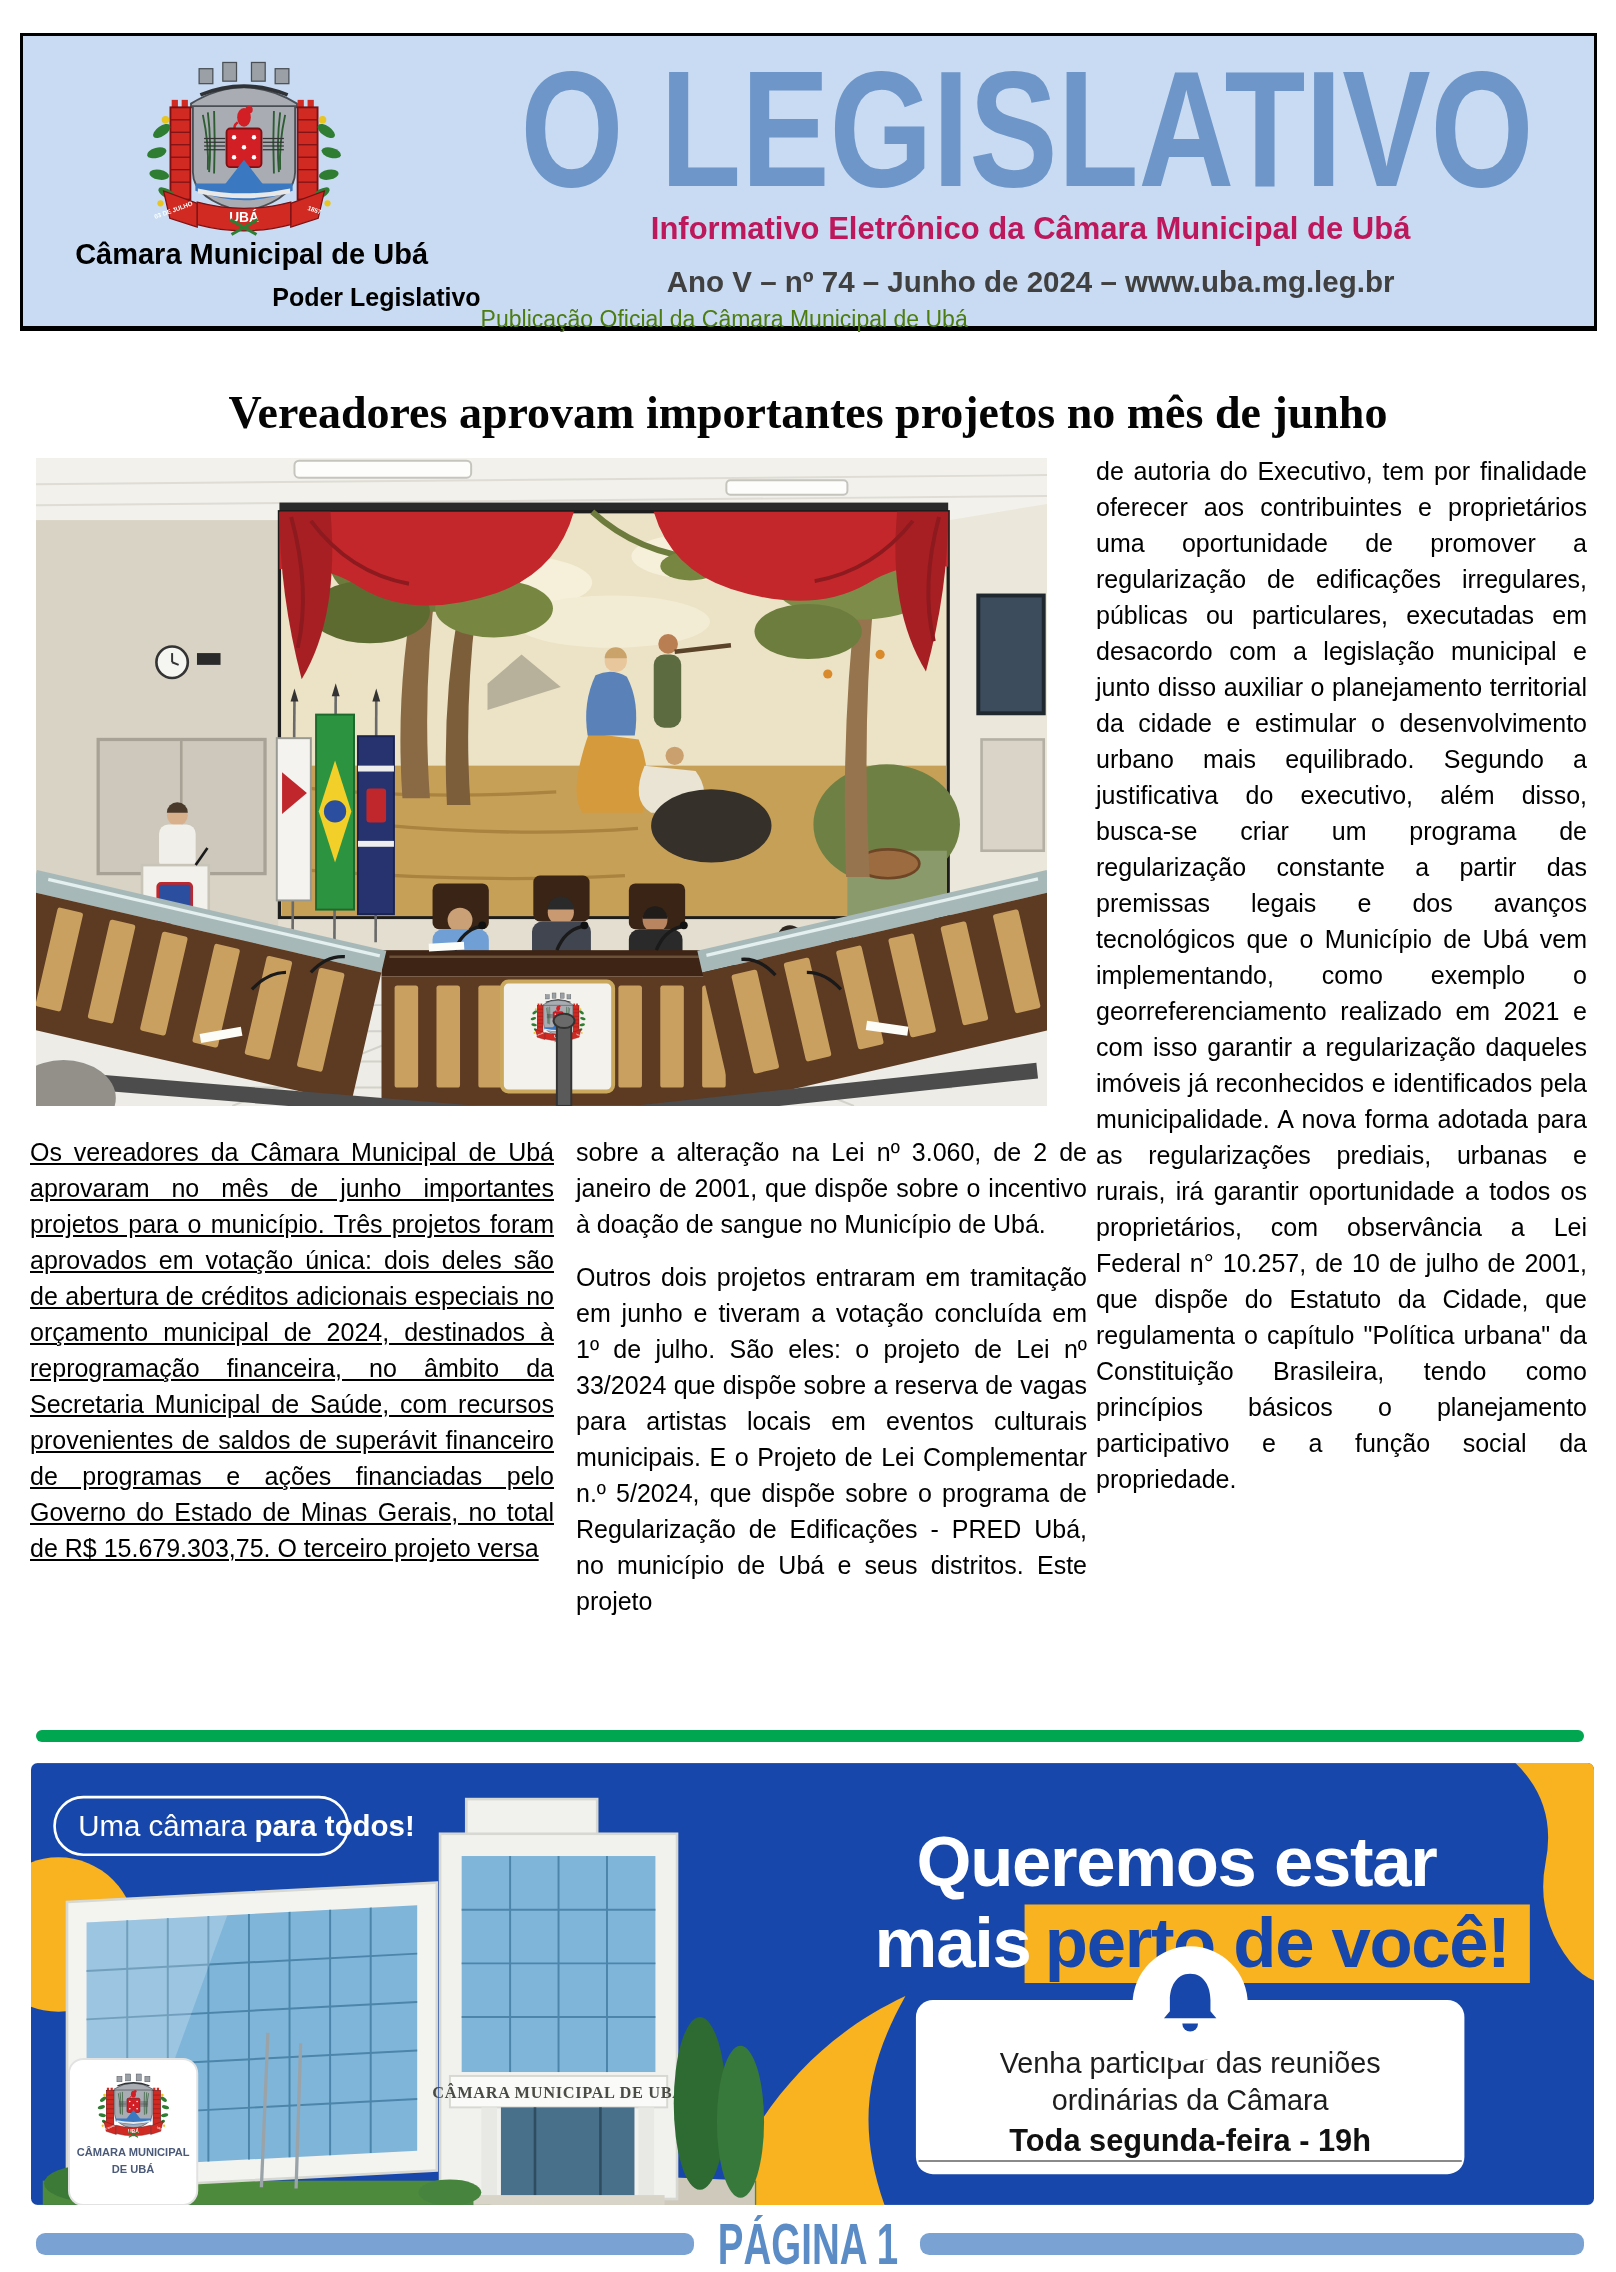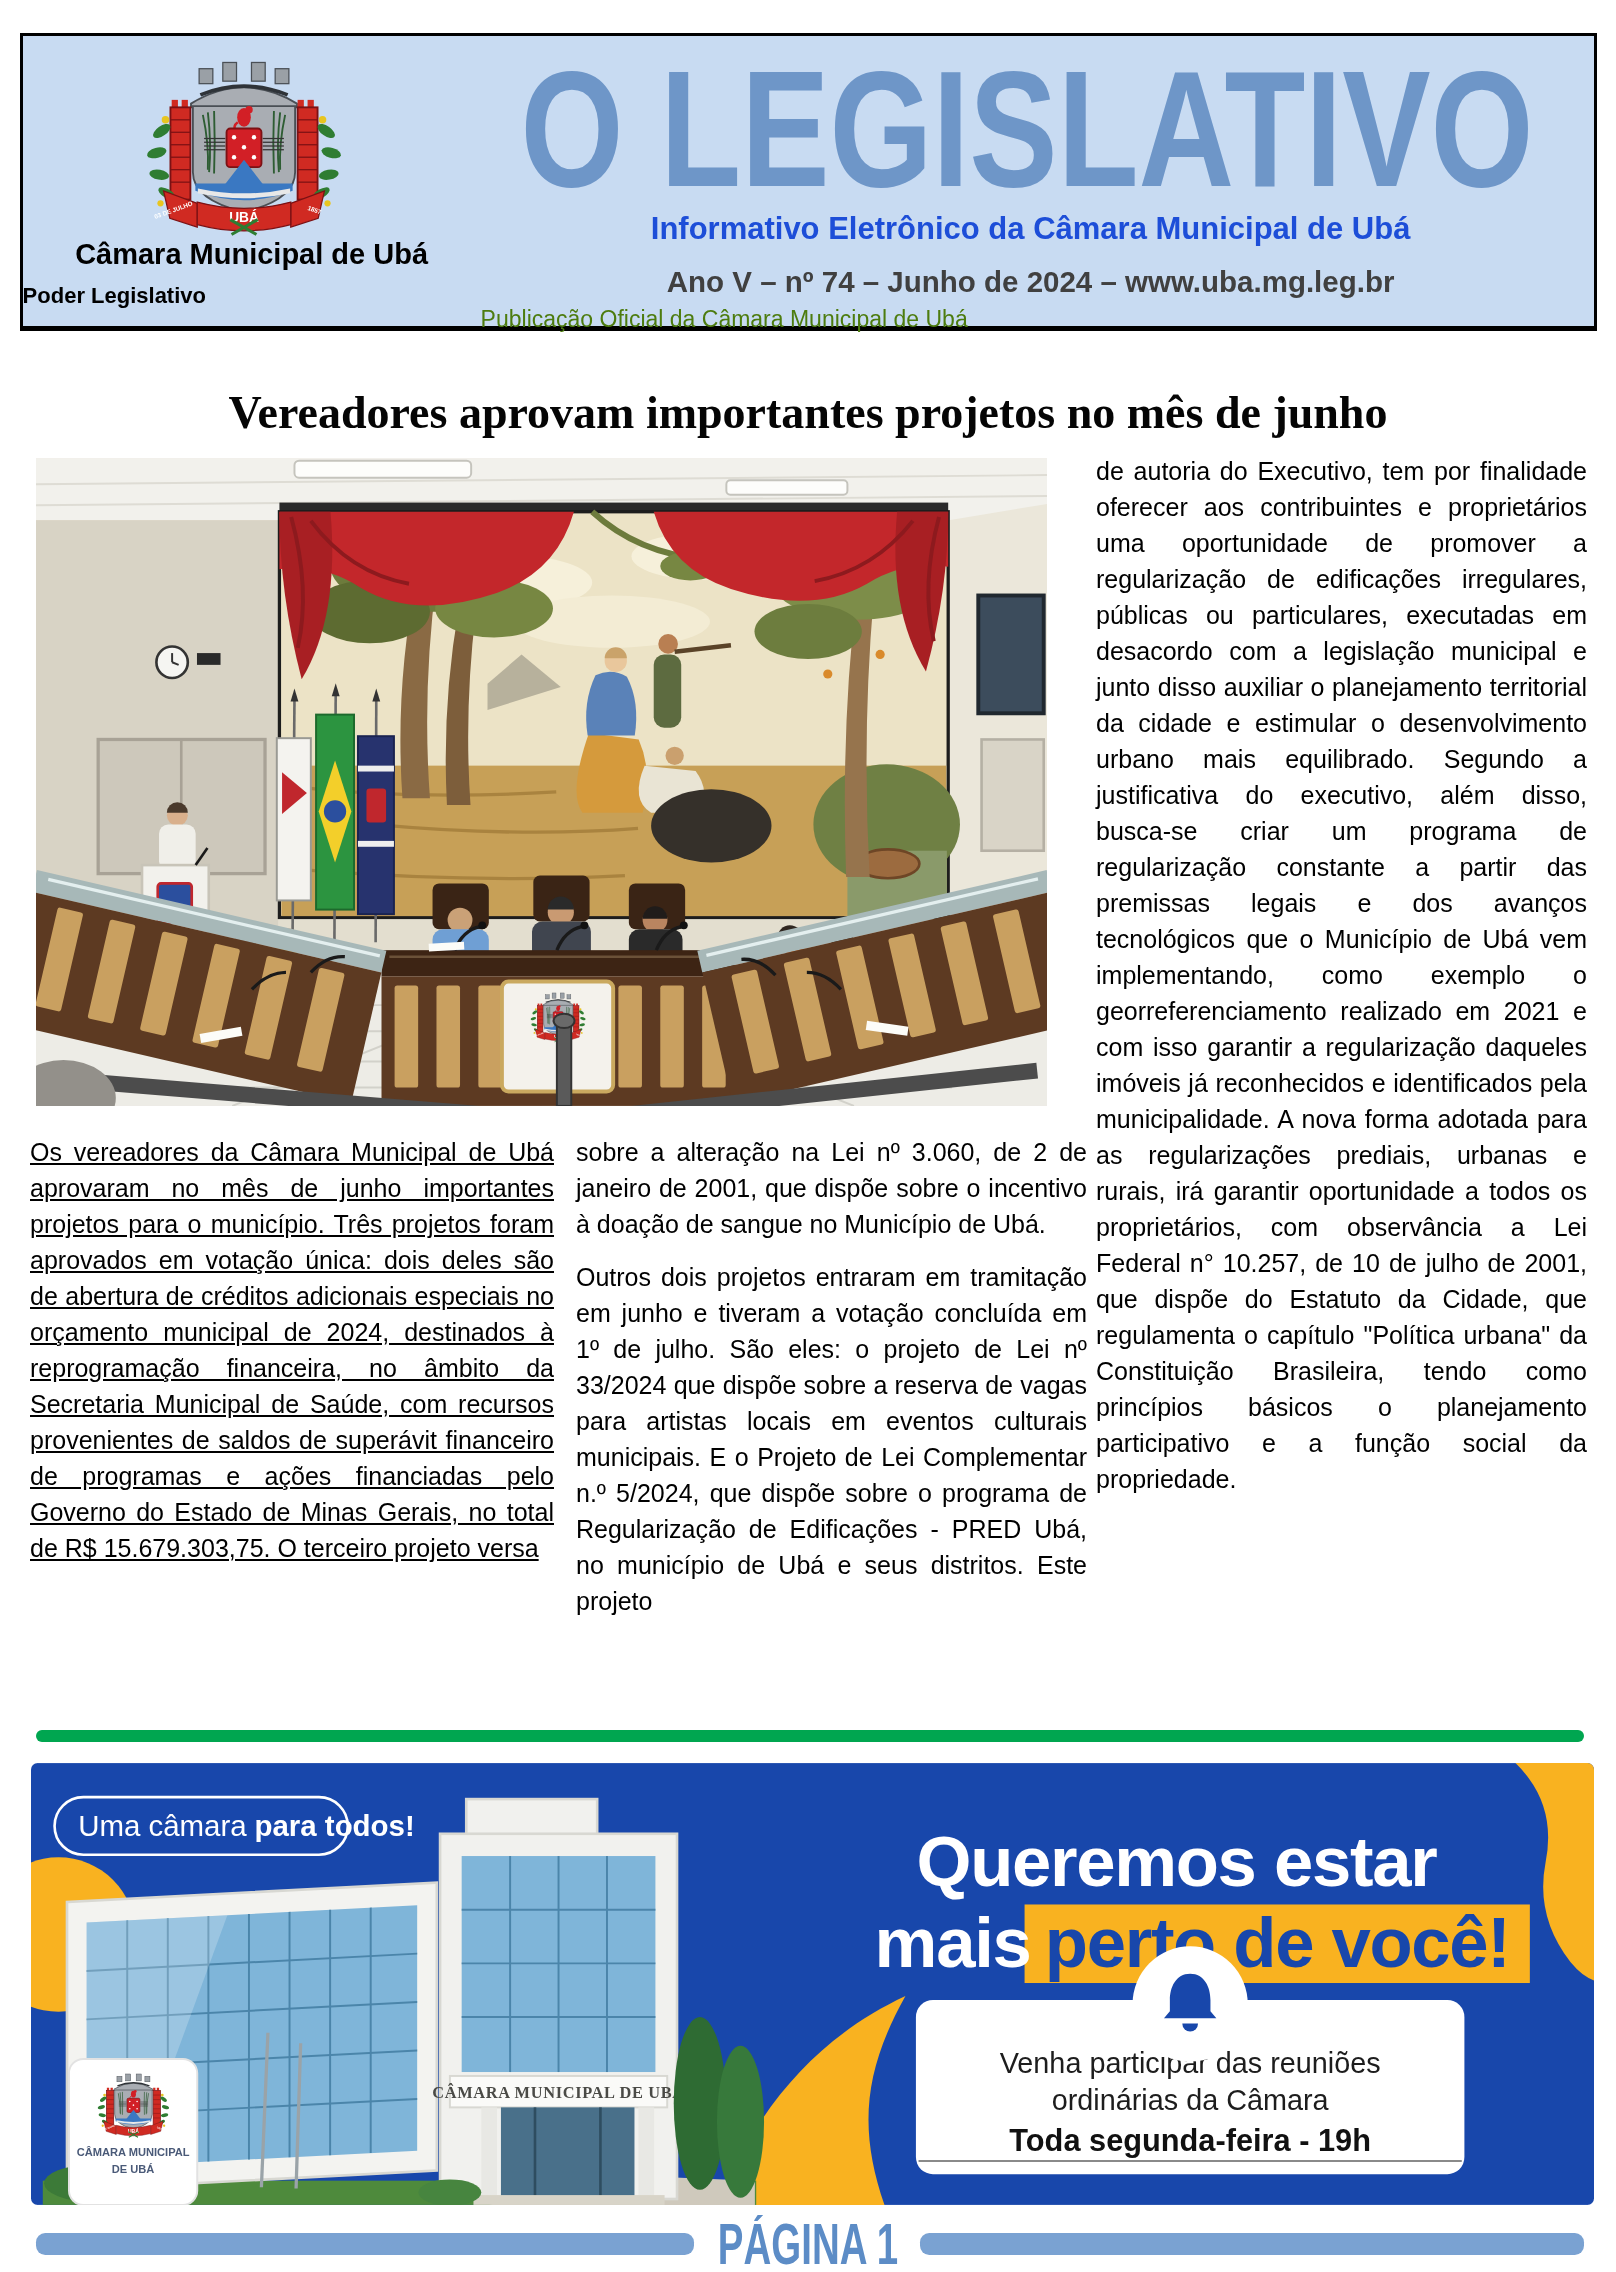--- a/index.html
+++ b/index.html
@@ -6,26 +6,26 @@
   .page{position:relative;width:1617px;height:2273px;background:#ffffff;overflow:hidden;
         font-family:"Liberation Sans",sans-serif;color:#000;}
 
   
   .masthead{position:absolute;left:19.6px;top:33px;width:1577px;height:298px;
             background:#c8dbf2;border:3.3px solid #000;border-bottom-width:5.9px;box-sizing:border-box;}
   .mast-left{position:absolute;left:0;top:0;width:458px;height:100%;}
   .crest-svg{position:absolute;left:108px;top:14.4px;width:226px;height:187px;}
   .org-name{position:absolute;left:0;top:202px;width:458px;text-align:center;
             font-size:29px;font-weight:bold;}
-  .org-sub{position:absolute;left:0;top:247px;width:458px;text-align:left;
-           font-size:22px;font-weight:bold;}
+  .org-sub{position:absolute;left:0;top:247px;width:458px;text-align:right;
+           font-size:25px;font-weight:bold;}
   .mast-right{position:absolute;left:458px;top:0;width:1100px;height:100%;}
   .title-svg{position:absolute;left:29.5px;top:21px;width:1034px;height:149px;}
   .mast-subtitle{position:absolute;left:0;top:175px;width:1100px;text-align:center;
-                 font-size:31px;font-weight:bold;color:#1d4ed8;}
+                 font-size:31px;font-weight:bold;color:#be185d;}
   .mast-issue{position:absolute;left:0;top:229px;width:1100px;text-align:center;
               font-size:29.5px;font-weight:bold;color:#404040;}
   .mast-pub{position:absolute;left:0;top:270px;width:1100px;
             font-size:23px;color:#4d7c0f;}
 
   
   .headline{position:absolute;left:39px;top:351px;width:1538px;text-align:center;
             font-family:"Liberation Serif",serif;font-weight:bold;font-size:46px;color:#050505;margin-top:35px;}
   .photo-svg{position:absolute;left:36px;top:458px;width:1011px;height:648px;}
   .col{position:absolute;font-size:25px;line-height:36px;text-align:justify;}

